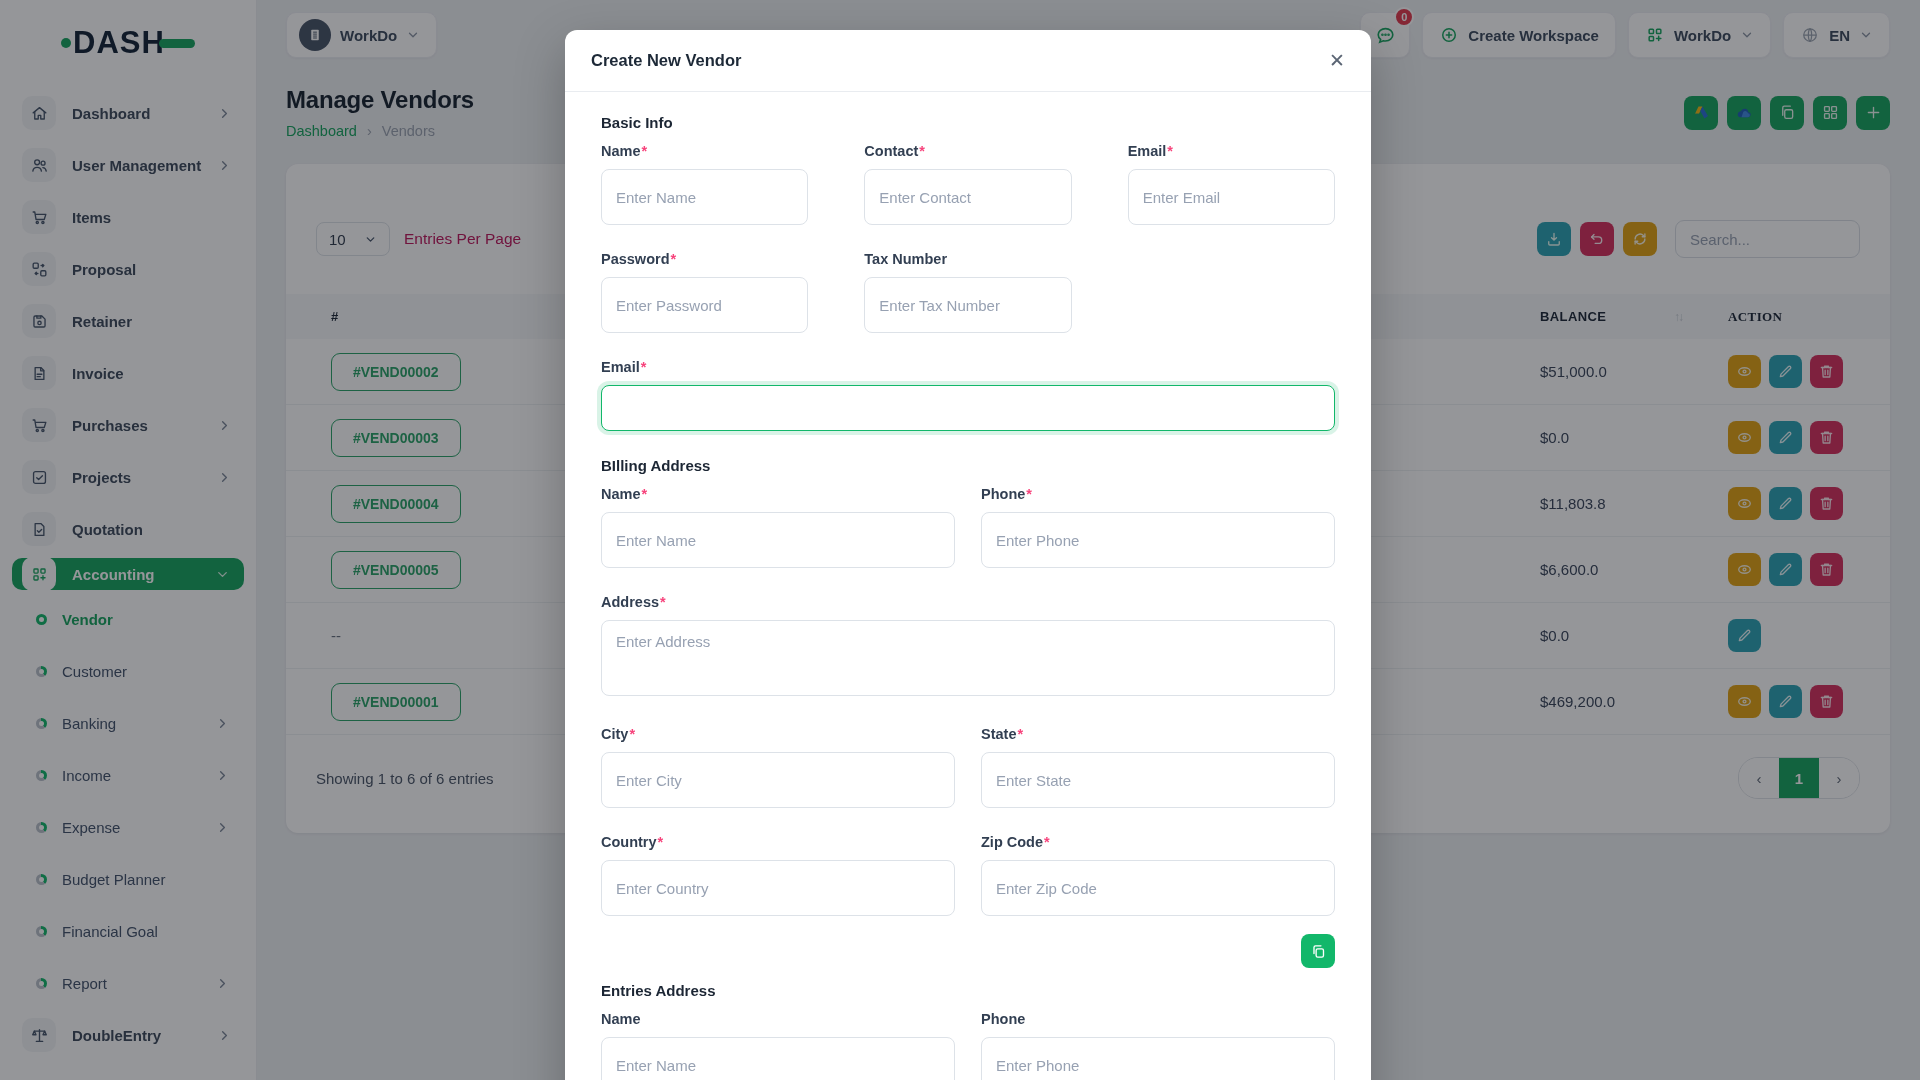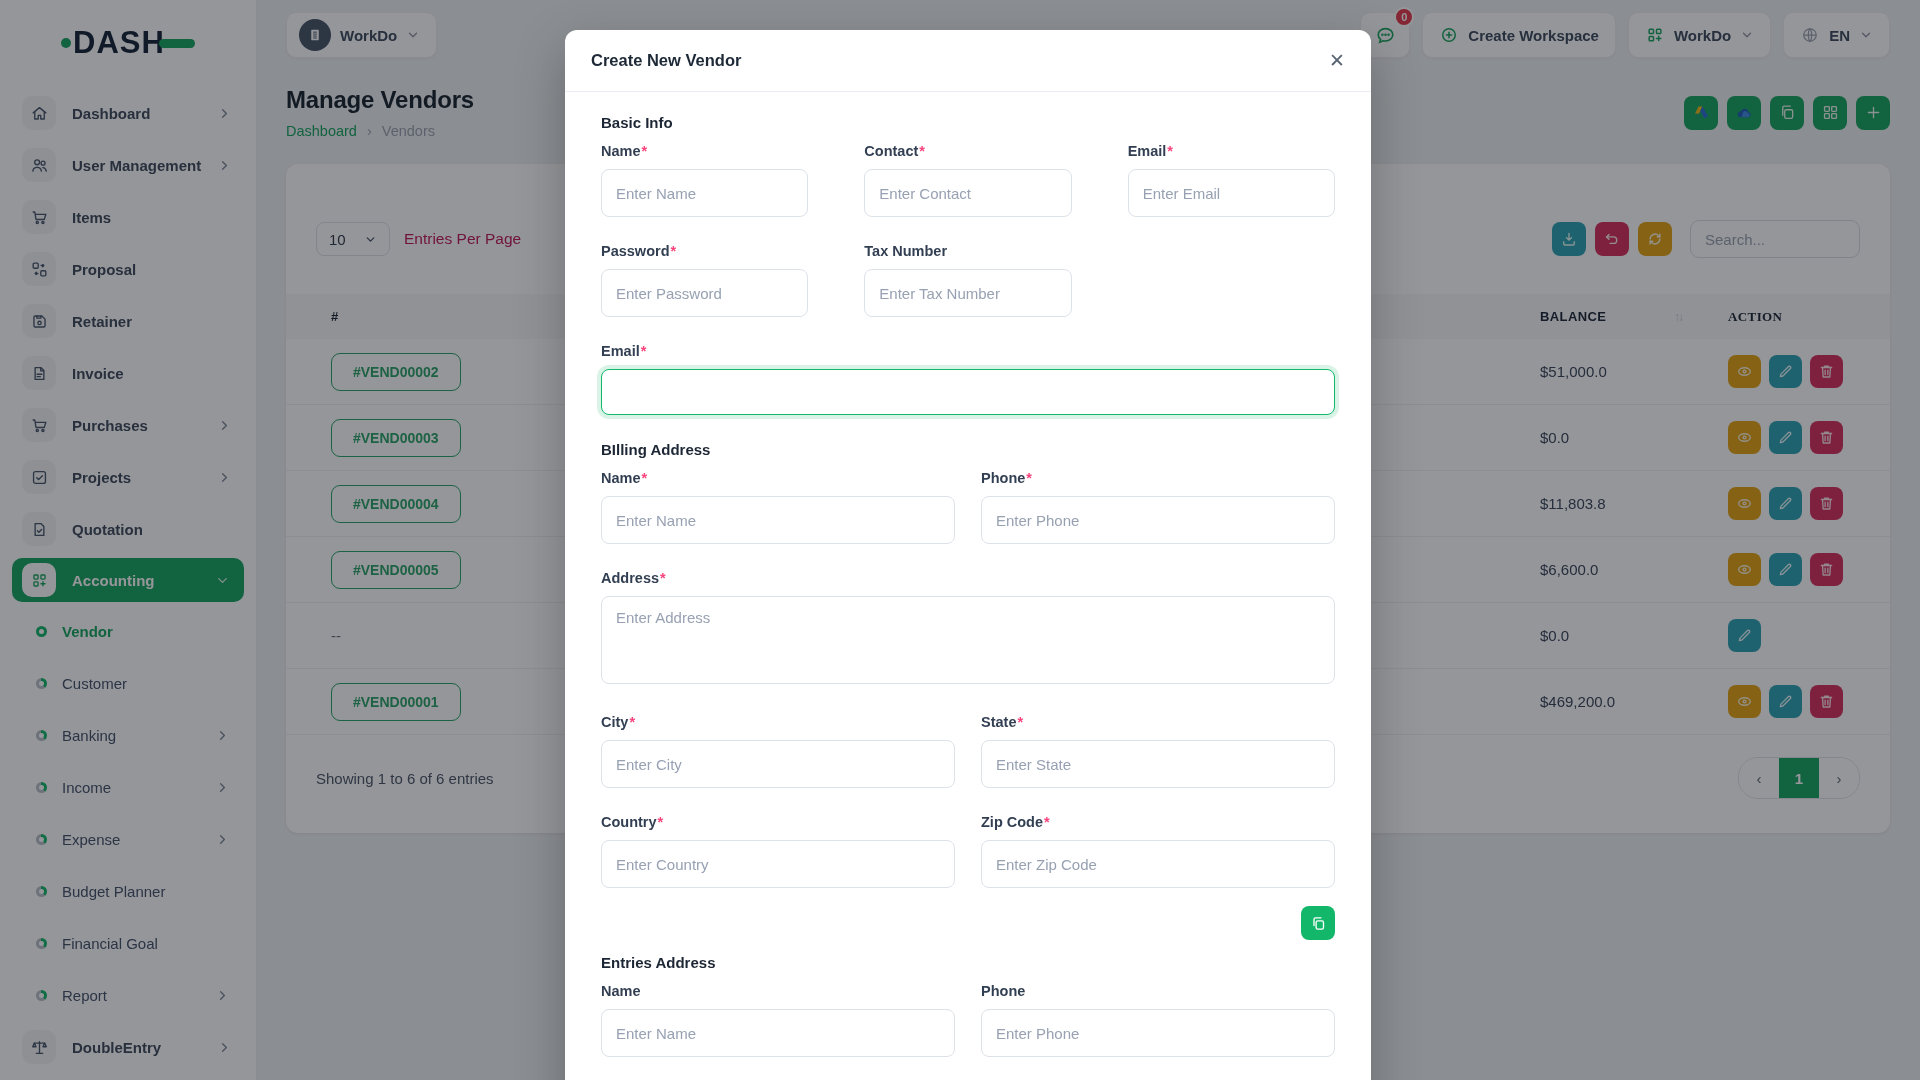--- a/index.html
+++ b/index.html
@@ -14,21 +14,21 @@
   .sidebar{position:absolute;left:0;top:0;width:256px;height:1080px;background:#ffffff;z-index:2;box-shadow:1px 0 0 #ecedf1;}
   .logo{height:86px;display:flex;align-items:center;justify-content:center;gap:4px;}
   .logo .dot{width:10px;height:10px;border-radius:50%;background:var(--green);margin-right:-2px;}
   .logo .word{font-size:31px;font-weight:800;letter-spacing:1px;color:#132337;}
   .logo .bar{width:36px;height:9px;border-radius:5px;background:var(--green);margin-left:-10px;}
   .nav{padding:4px 0 0 0;display:flex;flex-direction:column;gap:6px;}
   .side-item{height:46px;display:flex;align-items:center;padding-left:22px;cursor:pointer;}
   .icon-box{width:34px;height:34px;border-radius:10px;background:#f3f5f7;display:flex;align-items:center;justify-content:center;color:#46556a;flex:none;}
   .side-item .lbl{margin-left:16px;font-size:15px;font-weight:600;color:#3d4a5c;}
   .side-item .chev{margin-left:auto;margin-right:24px;color:#7b8798;}
-  .side-item.active{background:var(--green);margin:0 12px;padding-left:10px;border-radius:10px;height:44px;}
+  .side-item.active{background:var(--green);margin:0 12px;padding-left:10px;border-radius:10px;height:32px;}
   .side-item.active .icon-box{background:#ffffff;color:var(--green);}
   .side-item.active .lbl{color:#ffffff;}
   .side-item.active .chev{color:#d9f3e6;margin-right:14px;}
   .side-sub{height:46px;display:flex;align-items:center;padding-left:36px;cursor:pointer;}
   .bullet{width:11px;height:11px;border-radius:50%;background:conic-gradient(#12b76a 0 38%,#b9c0ca 38% 100%);position:relative;flex:none;}
   .bullet::after{content:'';position:absolute;inset:3px;background:#fff;border-radius:50%;}
   .side-sub .lbl{margin-left:15px;font-size:15px;font-weight:500;color:#42526b;}
   .side-sub.active .lbl{color:var(--green);font-weight:600;}
   .side-sub.active .bullet{background:conic-gradient(#12b76a 0 100%);}
   .side-sub .chev{margin-left:auto;margin-right:26px;color:#7b8798;}
@@ -56,21 +56,21 @@
   .sq-btn.green{background:var(--green);}
   
   .card{margin-top:25px;background:#fff;border-radius:12px;box-shadow:0 1px 3px rgba(16,24,40,.07);padding-bottom:34px;}
   .card-top{display:flex;justify-content:space-between;align-items:center;padding:56px 30px 0 30px;}
   .entries{display:flex;align-items:center;gap:14px;}
   .select{width:74px;height:34px;border:1px solid #dde2e8;border-radius:8px;background:#fff;display:flex;align-items:center;justify-content:space-between;padding:0 12px;font-size:15px;color:#2f3b4c;cursor:pointer;}
   .select .chev{color:#46556a}
   .entries .elbl{font-size:15.5px;color:#be185d;font-weight:500;}
   .card-tools{display:flex;gap:9px;align-items:center;}
   .sq-btn.teal{background:var(--c-edit);} .sq-btn.rose{background:var(--c-del);} .sq-btn.amber{background:var(--c-view);}
-  .search{width:170px;height:38px;border:1px solid #d9dee5;border-radius:9px;padding:0 14px;font-size:15px;color:#2f3b4c;outline:none;margin-left:9px;font-family:inherit;}
+  .search{width:185px;height:38px;border:1px solid #d9dee5;border-radius:9px;padding:0 14px;font-size:15px;color:#2f3b4c;outline:none;margin-left:9px;font-family:inherit;}
   .search::placeholder{color:#97a1b2;}
   
   .tbl{margin-top:36px;}
   .t-head,.t-row{display:grid;grid-template-columns:1fr 188px 176px;align-items:center;padding-left:45px;padding-right:22px;}
   .t-head{height:45px;background:#f7f8fa;}
   .t-head .th{font-size:13px;font-weight:700;color:#1b2736;letter-spacing:.4px;}
   .th.bal{padding-left:36px;display:flex;align-items:center;}
   .th.act{padding-left:36px;font-family:Liberation Serif, serif;}
   .sort{margin-left:auto;margin-right:10px;font-size:12px;color:#c7ccd4;letter-spacing:-2px;}
   .t-row{height:66px;border-bottom:1px solid #eef0f3;}
@@ -92,22 +92,22 @@
   .m-title{font-size:16.5px;font-weight:700;color:#1d2937;}
   .m-close{background:none;border:none;font-size:19px;color:#5b6574;cursor:pointer;line-height:1;}
   .m-body{padding:22px 36px 30px 36px;}
   .sec-h{font-size:15px;font-weight:700;color:#1c2634;margin-bottom:12px;}
   .f-row{display:grid;margin-bottom:26px;column-gap:56px;}
   .f-row.thirds{grid-template-columns:repeat(3,1fr);}
   .f-row.halves{grid-template-columns:1fr 1fr;column-gap:26px;}
   .f-row.full{grid-template-columns:1fr;}
   .field label{display:block;font-size:14.5px;font-weight:600;color:#323f52;margin-bottom:10px;}
   .req{color:var(--rose);margin-left:1px;}
-  .field input,.field textarea{width:100%;height:48px;border:1px solid #dde2e8;border-radius:8px;padding:0 14px;font-size:15px;color:#2f3b4c;outline:none;background:#fff;font-family:inherit;}
-  .field textarea{height:88px;padding:12px 14px;resize:none;}
+  .field input,.field textarea{width:100%;height:56px;border:1px solid #dde2e8;border-radius:8px;padding:0 14px;font-size:15px;color:#2f3b4c;outline:none;background:#fff;font-family:inherit;}
+  .field textarea{height:76px;padding:12px 14px;resize:none;}
   .field input::placeholder,.field textarea::placeholder{color:#97a1b2;}
   .field input.focused{height:46px;border:1.5px solid var(--emerald);box-shadow:0 0 0 4px rgba(18,183,106,.16);}
   .copy-row{display:flex;justify-content:flex-end;margin:-8px 0 14px 0;}
   .copy-btn{width:34px;height:34px;border-radius:8px;background:var(--emerald);border:none;display:flex;align-items:center;justify-content:center;cursor:pointer;color:#fff;}
 </style>
 </head>
 <body>
 
 <aside class="sidebar">
   <div class="logo">

